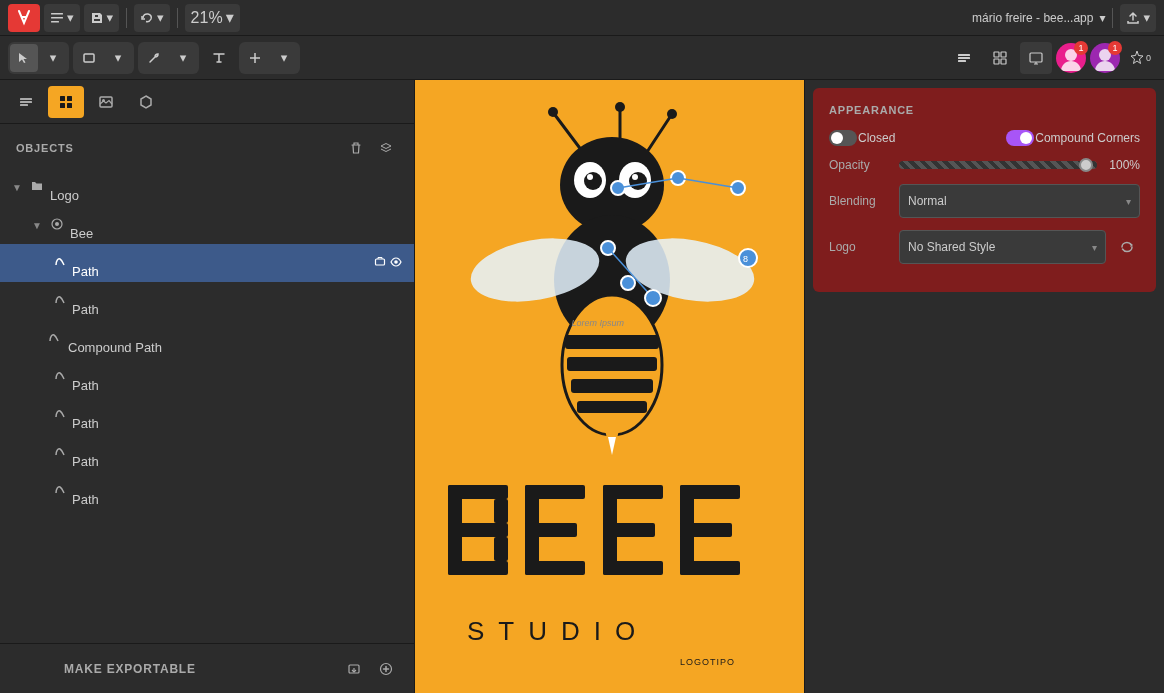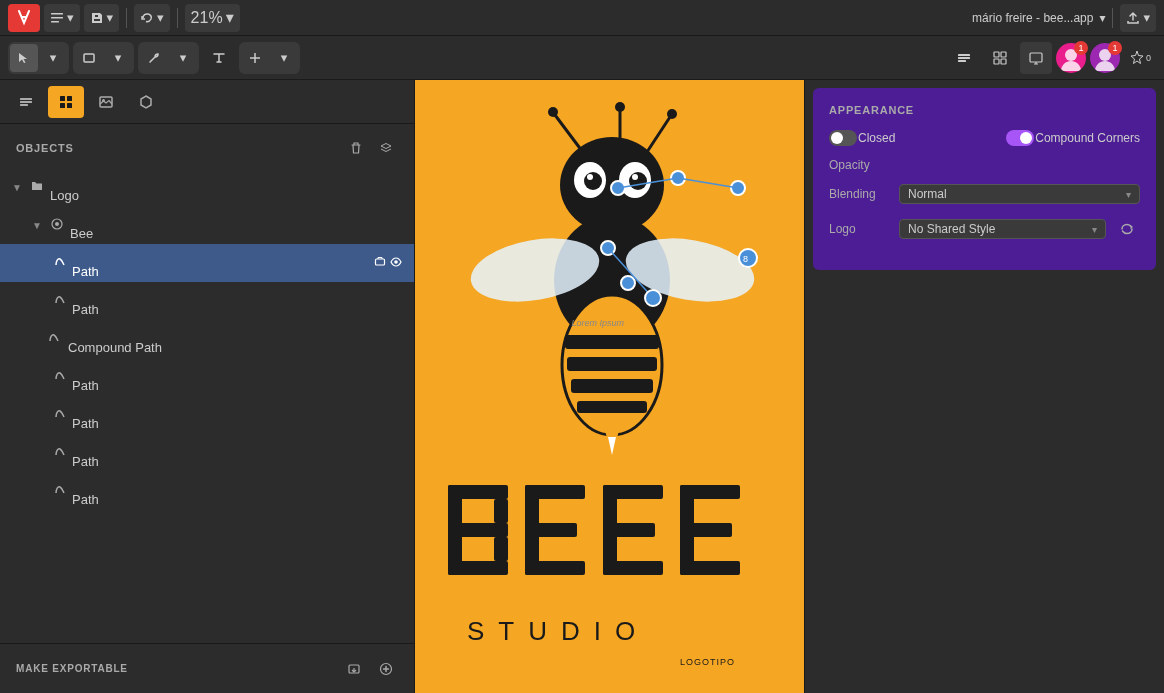--- a/index.html
+++ b/index.html
@@ -290,26 +290,27 @@
 
     .panel-footer {
       height: 50px;
       border-top: 1px solid #1a1a1a;
       display: flex;
       align-items: center;
       padding: 0 16px;
       justify-content: space-between;
     }
     .footer-label {
-      font-size: 10px;
+      font-size: 12px;
       font-weight: 600;
       color: #aaa;
       letter-spacing: 0.8px;
       text-transform: uppercase;
       cursor: pointer;
+      margin-left: 48px;
     }
     .footer-actions {
       display: flex;
       gap: 8px;
     }
 
     
     .canvas-area {
       flex: 1;
       background: #3a3a3a;
@@ -341,21 +342,21 @@
       width: 360px;
       background: #2c2c2c;
       border-left: 1px solid #1a1a1a;
       padding: 0;
       flex-shrink: 0;
       display: flex;
       flex-direction: column;
     }
 
     .appearance-panel {
-      background: #4c1d95;
+      background: #7f1d1d;
       border-radius: 6px;
       margin: 8px;
       padding: 16px;
     }
     .appearance-title {
       font-size: 11px;
       font-weight: 600;
       color: #aaa;
       letter-spacing: 0.8px;
       text-transform: uppercase;
@@ -430,21 +431,21 @@
       min-width: 35px;
       text-align: right;
     }
     .select-field {
       flex: 1;
       background: #3a3a3a;
       border: 1px solid #555;
       border-radius: 4px;
       color: #ccc;
       font-size: 12px;
-      padding: 2px 8px;
+      padding: 9px 8px;
       display: flex;
       align-items: center;
       justify-content: space-between;
       cursor: pointer;
     }
     .select-arrow { color: #888; font-size: 10px; }
     .refresh-btn {
       width: 26px;
       height: 26px;
       background: transparent;
@@ -898,20 +899,26 @@
         <div class="toggle-container">
           <div class="toggle on">
             <div class="toggle-knob"></div>
           </div>
           <span class="toggle-label">Compound Corners</span>
         </div>
       </div>
 
       <div class="appearance-field-row">
         <span class="field-label">Opacity</span>
+        <div class="field-value">
+          <div class="opacity-track">
+            <div style="position:absolute;right:4px;top:50%;transform:translateY(-50%);width:14px;height:14px;background:#ccc;border-radius:50%;border:2px solid #888;"></div>
+          </div>
+          <span class="opacity-value">100%</span>
+        </div>
       </div>
 
       <div class="appearance-field-row">
         <span class="field-label">Blending</span>
         <div class="field-value">
           <div class="select-field">
             <span>Normal</span>
             <span class="select-arrow">▾</span>
           </div>
         </div>

